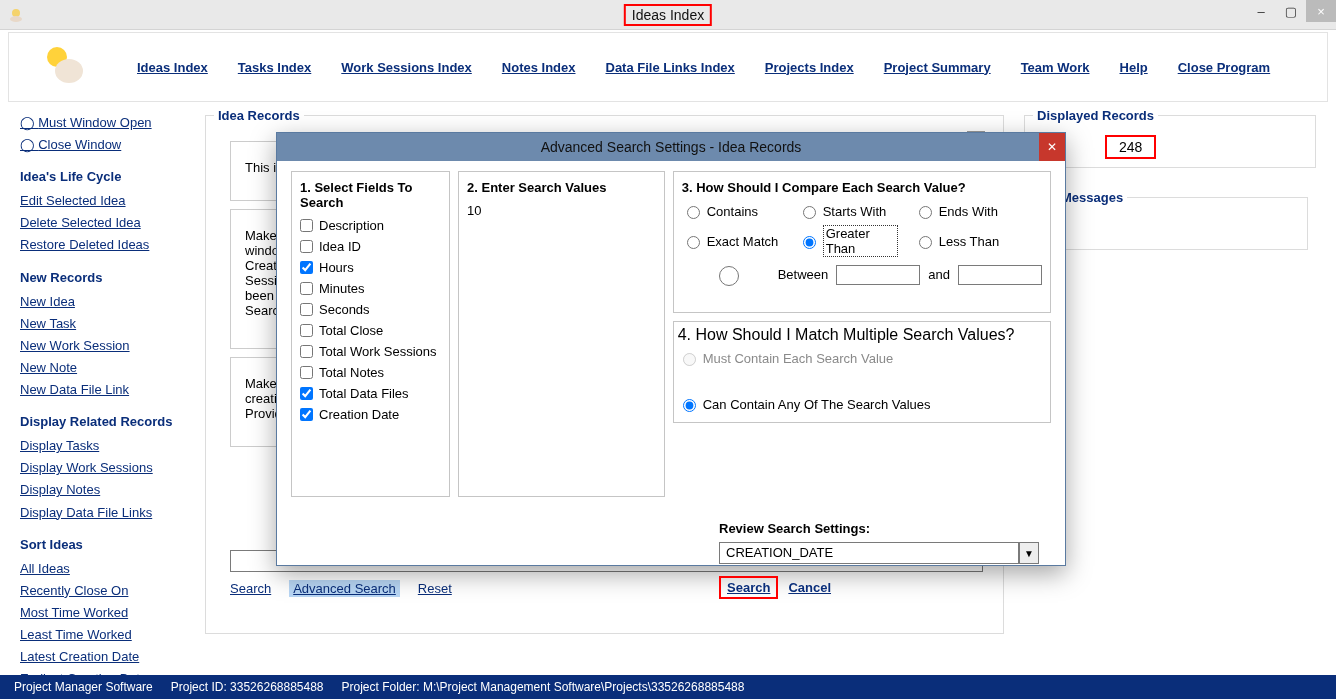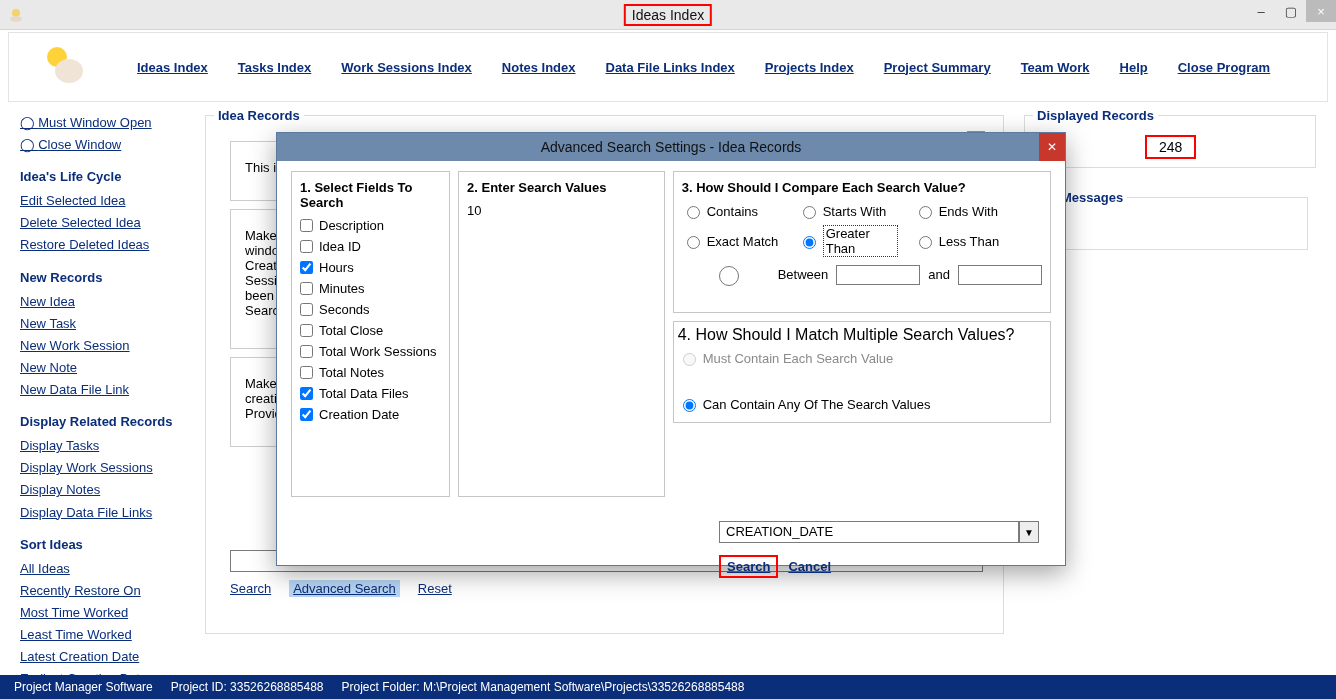--- a/index.html
+++ b/index.html
@@ -21,21 +21,21 @@
   .sidebar a { display:block; color:#0a2e7a; text-decoration:underline; cursor:pointer; font-size:13px;}
   fieldset.group { border:1px solid #dcdcdc; margin:4px 4px; padding:6px 8px; font-size:13px;}
   fieldset.group > legend { color:#0a2e7a; font-weight:bold; padding:0 4px; font-size:13px;}
   .main-area { flex:1; position:relative;}
   .idea-records { position:absolute; left:8px; right:320px; top:2px; bottom:24px; }
   .idea-box { border:1px solid #ccc; margin:8px; padding:18px 14px; font-size:13px; background:#fff; min-height:60px;}
   .search-input { flex:0 0 780px; height:22px; border:1px solid #7a7a7a; margin-bottom:8px;}
   .adv-sel { background:#b8d6f4; padding:1px 4px; }
   .link2 { color:#0a2e7a; text-decoration:underline; cursor:pointer; }
   .right-panels { position:absolute; right:8px; top:2px; width:300px;}
-  .count-box { display:inline-block; border:2px solid red; padding:2px 12px; font-size:14px; margin:6px 0 0 112px; }
+  .count-box { display:inline-block; border:2px solid red; padding:2px 12px; font-size:14px; margin:6px 0 0 72px; }
   .status-counts { position:absolute; left:640px; bottom:94px; display:flex; gap:40px; font-size:13px; color:#333;}
   .scroll-arrow { position:absolute; right:18px; width:18px; height:18px; background:#e6e6e6; border:1px solid #999; display:flex; align-items:center; justify-content:center; font-size:10px;}
   .footer { position:absolute; left:0; right:0; bottom:0; height:24px; background:#0a2e7a; color:#fff; display:flex; align-items:center; padding:0 14px; font-size:12px; gap:18px;}
   
   .dialog { position:absolute; left:276px; top:132px; width:790px; height:434px; box-shadow:0 8px 24px rgba(0,0,0,0.35); z-index:50; background:#fff; border:1px solid #5a7aa0;}
   .dlg-title { height:28px; background:#6d8aad; color:#111; display:flex; align-items:center; justify-content:center; position:relative; font-size:14px;}
   .dlg-close { position:absolute; right:0; top:0; width:26px; height:28px; background:#c7372c; color:#fff; display:flex; align-items:center; justify-content:center; font-size:12px; cursor:pointer;}
   .dlg-body { padding:10px 14px; display:flex; gap:8px; height:346px;}
   .panel { border:1px solid #c5c5c5; padding:8px; font-size:13px;}
   .panel .ptitle { font-weight:bold; margin-bottom:8px;}
@@ -118,21 +118,21 @@
       <a>New Data File Link</a>
 
       <h4>Display Related Records</h4>
       <a>Display Tasks</a>
       <a>Display Work Sessions</a>
       <a>Display Notes</a>
       <a>Display Data File Links</a>
 
       <h4>Sort Ideas</h4>
       <a>All Ideas</a>
-      <a>Recently Restore On</a>
+      <a>Recently Close On</a>
       <a>Most Time Worked</a>
       <a>Least Time Worked</a>
       <a>Latest Creation Date</a>
       <a>Earliest Creation Date</a>
 
     </div>
 
     <div class="main-area">
       <fieldset class="group idea-records">
         <legend>Idea Records</legend>
@@ -278,20 +278,21 @@
             <span>Must Contain Each Search Value</span>
           </label><br>
         <label class="radio-item" style="margin:6px 0;">
             <input type="radio" checked="" style="">
             <span>Can Contain Any Of The Search Values</span>
           </label>
       </div>
     </div>
   </div>
   <div class="review-row">
+    <div style="font-weight:bold; margin-left:428px;">Review Search Settings:</div>
     <div class="combo" style="margin-left:428px;">
       <div class="combo-val">CREATION_DATE</div>
       <div class="combo-btn">▼</div>
     </div>
     <div class="dlg-actions" style="margin-left:428px;">
       <span class="search-btn">Search</span>
       <span class="cancel-btn">Cancel</span>
     </div>
   </div>
 </div>

